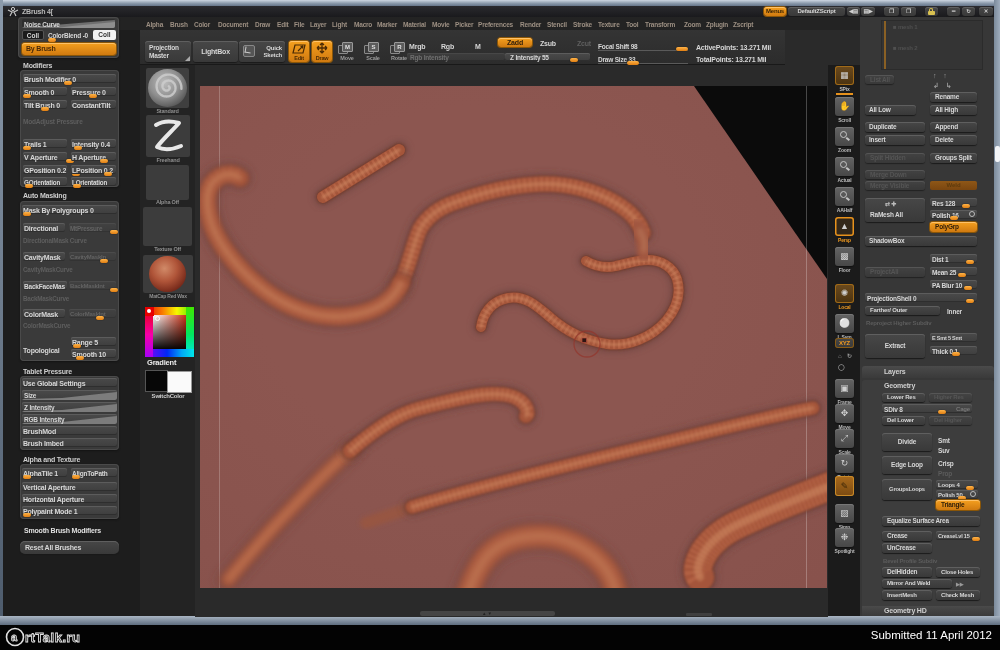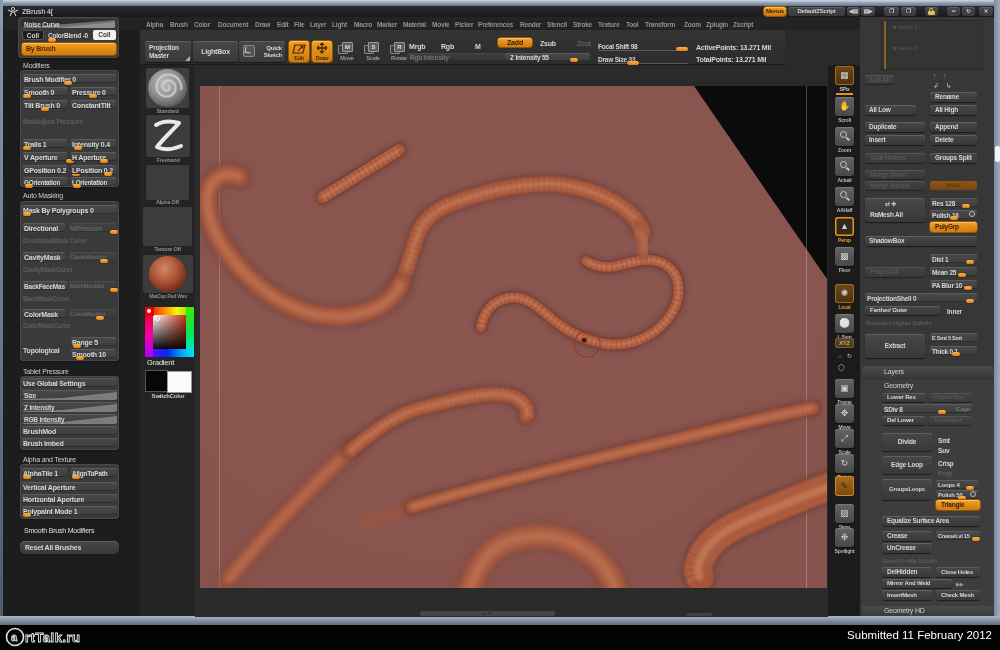--- a/index.html
+++ b/index.html
@@ -3,21 +3,21 @@
 
 *{margin:0;padding:0;box-sizing:border-box;}
 body{width:1000px;height:650px;position:relative;overflow:hidden;background:#101010;
  font-family:"Liberation Sans",sans-serif;-webkit-font-smoothing:antialiased;}
 div,svg{position:absolute;}
 .t{font-weight:bold;color:#d6d6d6;font-size:7px;line-height:9px;white-space:nowrap;letter-spacing:-0.2px;}
 .g{color:#787878;}
 .row{background:linear-gradient(#4a4a4a,#3e3e3e);border-radius:2px;box-shadow:inset 0 1px 0 #5c5c5c, inset 0 -1px 0 #2e2e2e;}
 .btn{background:linear-gradient(#474747,#393939);border-radius:3px;box-shadow:inset 0 1px 0 #5f5f5f,0 1px 1px #1a1a1a;text-align:center;}
 .ob{background:linear-gradient(#f5a01f,#d07a10);border-radius:3px;box-shadow:inset 0 1px 0 #ffc268,0 0 0 1px #8a5608;color:#33200a;text-align:center;}
-.hd{font-weight:normal;color:#cfcfcf;font-size:7px;white-space:nowrap;letter-spacing:-0.2px;}
+.hd{font-weight:bold;color:#cfcfcf;font-size:7px;white-space:nowrap;letter-spacing:-0.2px;}
 .pn{background:#3a3a3a;border-radius:4px;box-shadow:inset 0 0 0 1px #4a4a4a,0 1px 2px #141414;}
 .hb{width:8px;height:3.5px;background:linear-gradient(#ffb347,#e07e12);border-radius:2px;box-shadow:0 0 1px #000;}
 .ic{background:linear-gradient(#646464,#474747);border-radius:3px;box-shadow:inset 0 1px 0 #777,0 1px 1px #111;}
 .il{font-size:5.5px;color:#b9b9b9;font-weight:bold;text-align:center;letter-spacing:-0.2px;white-space:nowrap;}
 </style></head><body>
 
 <div style="left:0;top:0;width:1000px;height:625px;background:#1b1b1b"></div>
 <div style="left:0;top:0;width:1000px;height:6px;background:linear-gradient(#cdd6e2,#8b9aab 55%,#66758a)"></div>
 <div style="left:0;top:0;width:3px;height:625px;background:linear-gradient(#8b9aab,#4d5b6c)"></div>
 <div style="left:994px;top:0;width:6px;height:625px;background:linear-gradient(90deg,#7b8a9b,#9fadbd)"></div>
@@ -535,12 +535,12 @@
 <div class="t" style="left:956px;top:580px;font-size:5px;color:#999">▶▶</div>
 <div class="btn t" style="left:882px;top:590px;width:50px;height:10px;font-size:6px;line-height:10px;text-align:left;padding-left:5px">InsertMesh</div>
 <div class="btn t" style="left:936px;top:590px;width:44px;height:10px;font-size:6px;line-height:10px;text-align:left;padding-left:5px">Check Mesh</div>
 <div style="left:862px;top:606px;width:132px;height:10px;background:linear-gradient(#4a4a4a,#3a3a3a)"></div>
 <div class="hd" style="left:884px;top:607px">Geometry HD</div>
 <svg style="left:4px;top:626px" width="130" height="22" viewBox="0 0 130 22">
 <circle cx="11" cy="11" r="8.5" fill="none" stroke="#e0e0e0" stroke-width="1.6"></circle>
 <text x="7" y="15" font-family="Liberation Sans" font-size="11" font-weight="bold" fill="none" stroke="#e0e0e0" stroke-width="0.8">a</text>
 <text x="21" y="16" font-family="Liberation Sans" font-size="13" font-weight="bold" fill="none" stroke="#e0e0e0" stroke-width="0.9" letter-spacing="0.5">rtTalk.ru</text>
 </svg>
-<div style="left:753px;top:629px;width:239px;height:15px;color:#fff;font-size:11.5px;font-family:'Liberation Sans',sans-serif;text-align:right">Submitted 11 February 2012</div>
+<div style="left:753px;top:629px;width:239px;height:15px;color:#fff;font-size:11.5px;font-family:'Liberation Sans',sans-serif;text-align:right">Submitted 11 April 2012</div>
 </body></html>

